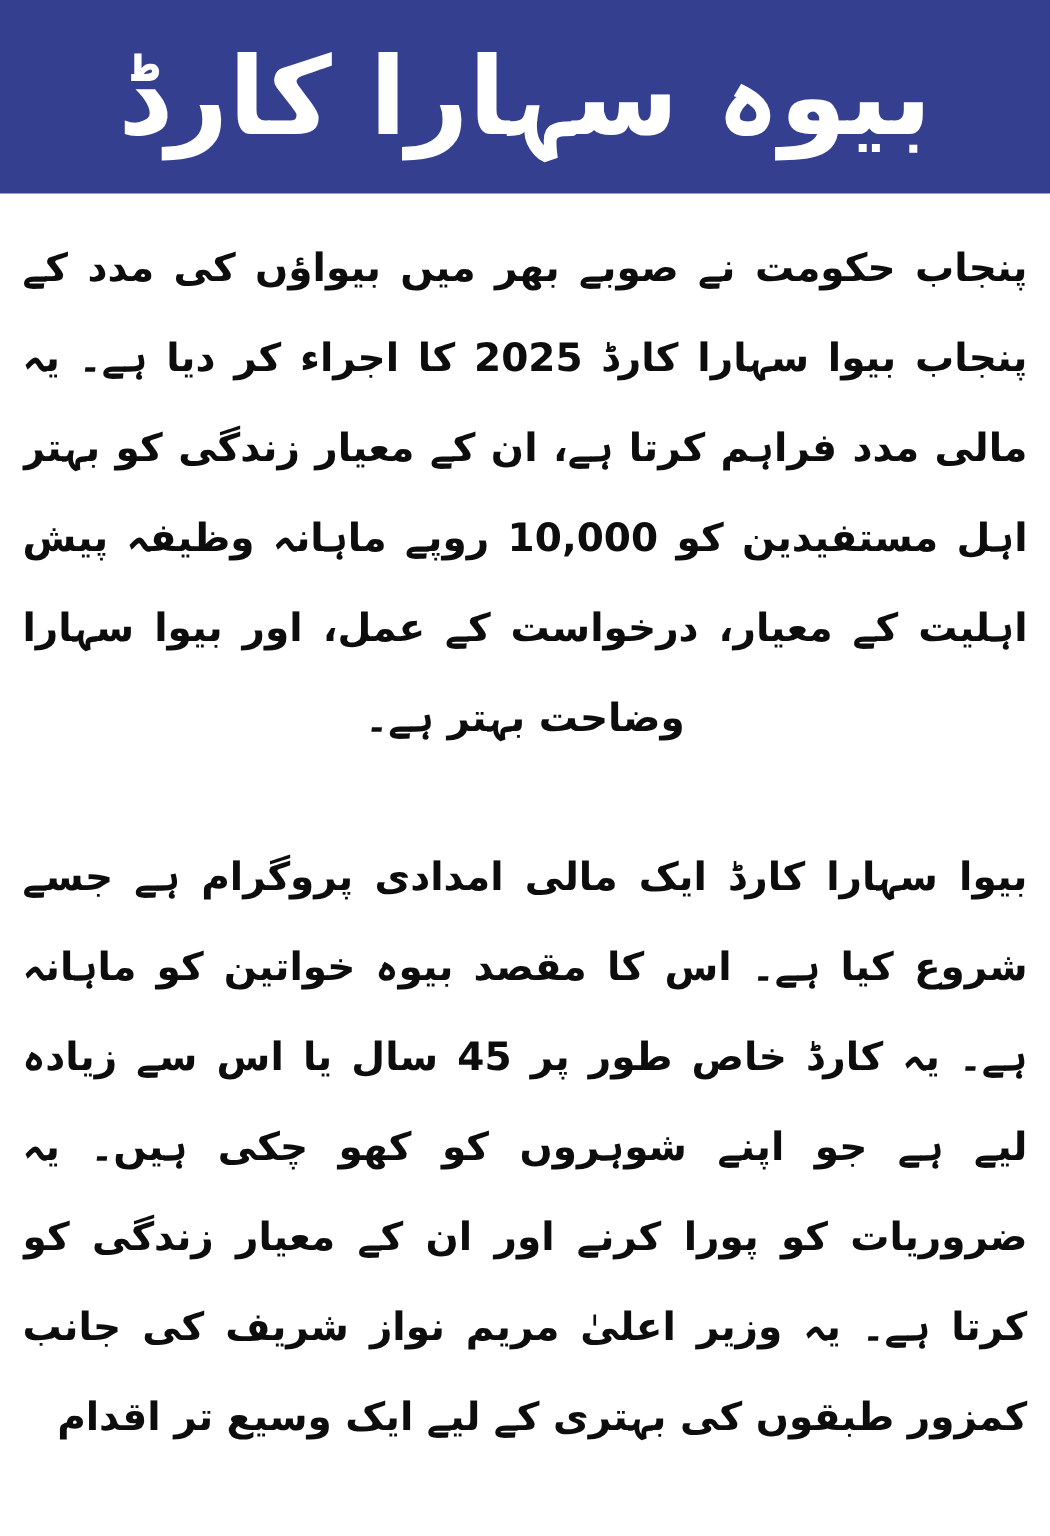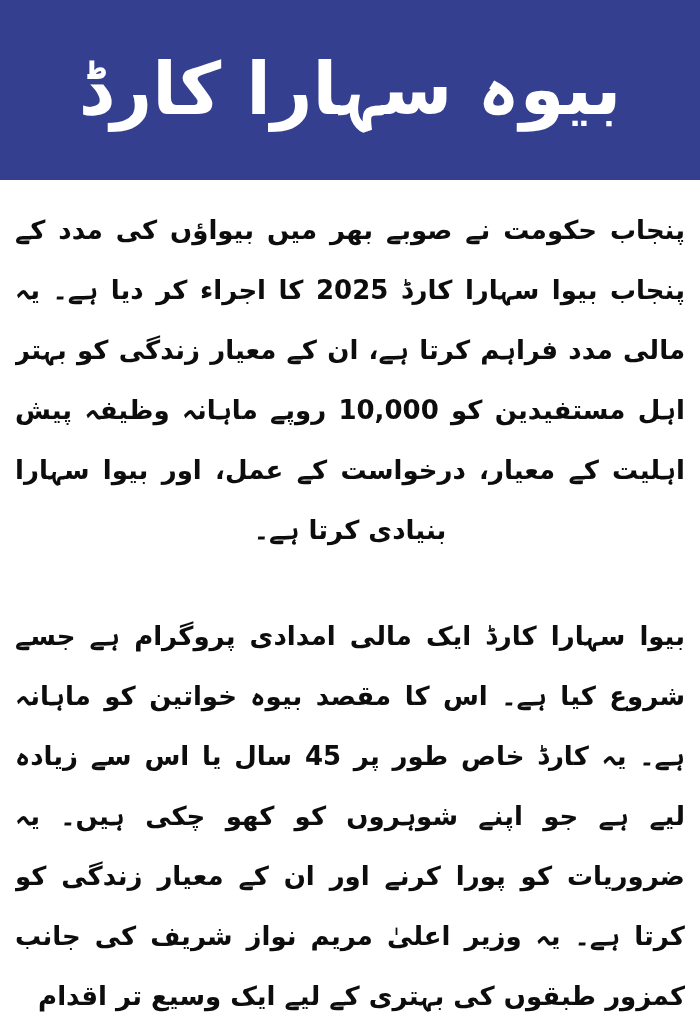--- a/index.html
+++ b/index.html
@@ -14,21 +14,21 @@
     font-family: "DejaVu Sans", sans-serif;
   }
   .page {
     position: relative;
     width: 700px;
     height: 1024px;
     background: #ffffff;
   }
   .header-banner {
     width: 700px;
-    height: 180px;
+    height: 129px;
     background: #343f90;
     display: flex;
     align-items: center;
     justify-content: center;
   }
   .page-title {
     margin: 0;
     color: #ffffff;
     font-size: 72px;
     font-weight: bold;
@@ -77,21 +77,21 @@
   </header>
 
   <main class="article-body">
 
     <section class="para para-1">
       <div class="text-line">پنجاب حکومت نے صوبے بھر میں بیواؤں کی مدد کے لیے وزیر اعلیٰ</div>
       <div class="text-line">پنجاب بیوا سہارا کارڈ 2025 کا اجراء کر دیا ہے۔ یہ اقدام بیوہ خواتین کو</div>
       <div class="text-line">مالی مدد فراہم کرتا ہے، ان کے معیار زندگی کو بہتر بناتا ہے۔ یہ پروگرام</div>
       <div class="text-line">اہل مستفیدین کو 10,000 روپے ماہانہ وظیفہ پیش کرتا ہے۔ یہ گائیڈ</div>
       <div class="text-line">اہلیت کے معیار، درخواست کے عمل، اور بیوا سہارا کارڈ کے فوائد کی</div>
-      <div class="text-line center">بنیادی کرتا ہے۔</div>
+      <div class="text-line center">وضاحت بہتر ہے۔</div>
     </section>
 
     <section class="para para-2">
       <div class="text-line">بیوا سہارا کارڈ ایک مالی امدادی پروگرام ہے جسے پنجاب حکومت نے</div>
       <div class="text-line">شروع کیا ہے۔ اس کا مقصد بیوہ خواتین کو ماہانہ وظیفہ دے کر مدد کرنا</div>
       <div class="text-line">ہے۔ یہ کارڈ خاص طور پر 45 سال یا اس سے زیادہ عمر کی خواتین کے</div>
       <div class="text-line">لیے ہے جو اپنے شوہروں کو کھو چکی ہیں۔ یہ پروگرام انہیں بنیادی</div>
       <div class="text-line">ضروریات کو پورا کرنے اور ان کے معیار زندگی کو بڑھانے میں مدد</div>
       <div class="text-line">کرتا ہے۔ یہ وزیر اعلیٰ مریم نواز شریف کی جانب سے معاشرے میں</div>
       <div class="text-line flow-end">کمزور طبقوں کی بہتری کے لیے ایک وسیع تر اقدام کا حصہ ہے۔</div>

